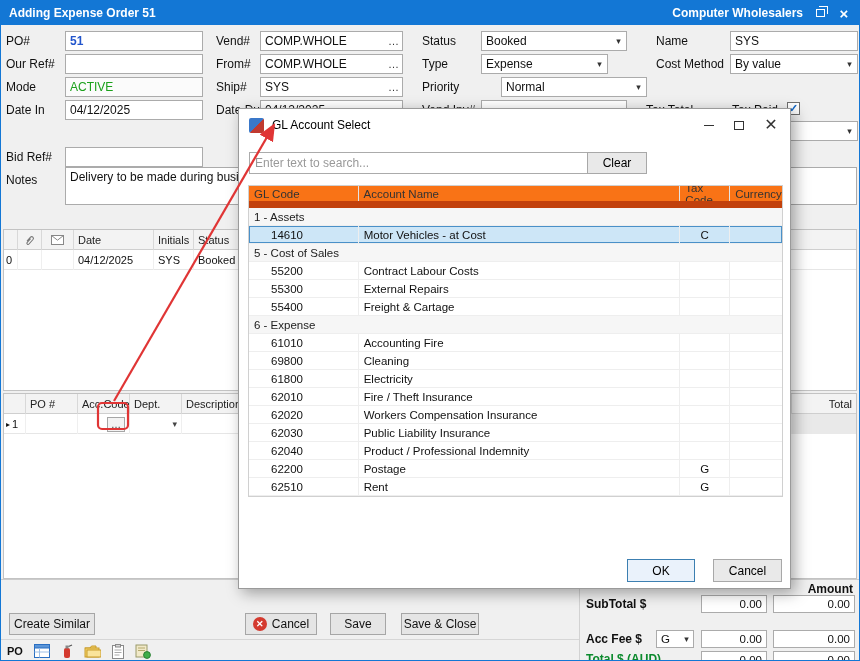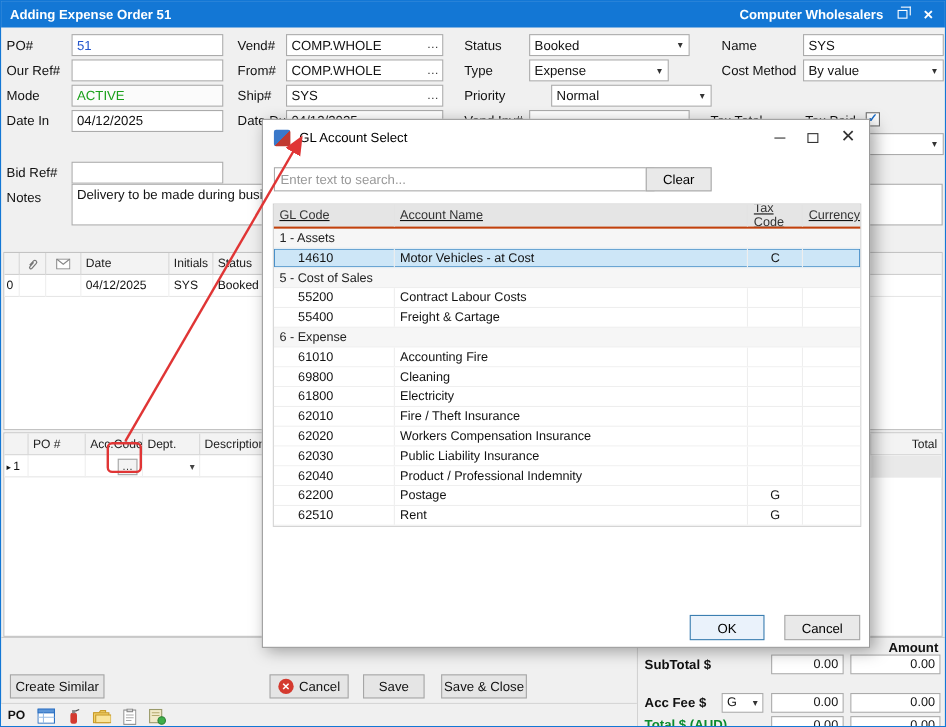--- a/index.html
+++ b/index.html
@@ -14,21 +14,21 @@
   .restore-box{width:9px;height:8px;border:1px solid #fff;position:relative;}
   .restore-box::before{content:"";position:absolute;left:2px;top:-4px;width:8px;height:7px;border:1px solid #fff;border-left:none;border-bottom:none;}
   .close-x{font-size:15px;font-weight:bold;line-height:1;color:#fff;}
 
   
   .lbl{position:absolute;height:20px;line-height:20px;white-space:nowrap;}
   .tb{position:absolute;height:20px;background:#fff;border:1px solid #ababab;display:flex;align-items:center;padding-left:4px;overflow:hidden;}
   .tb .val{flex:1;white-space:nowrap;overflow:hidden;line-height:18px;}
   .arr{width:15px;align-self:stretch;display:flex;align-items:center;justify-content:center;color:#333;font-size:9px;}
   .ellb{width:16px;align-self:stretch;display:flex;align-items:center;justify-content:center;color:#333;font-size:11px;letter-spacing:1px;}
-  .blue{color:#2255cc;font-weight:normal;}
+  .blue{color:#2255cc;font-weight:bold;}
   .green{color:#1ba11b;}
   .chkbox{position:absolute;width:13px;height:13px;background:#fff;border:1px solid #6f6f6f;display:flex;align-items:center;justify-content:center;color:#1569c7;font-size:11px;font-weight:bold;line-height:1;}
   .notes{position:absolute;background:#fff;border:1px solid #ababab;padding:2px 4px;overflow:hidden;}
 
   
   .grid{position:absolute;background:#fff;border:1px solid #c3c3c3;overflow:hidden;}
   .ghead{display:flex;height:20px;background:#f3f3f3;border-bottom:1px solid #cfcfcf;}
   .gh{height:20px;padding:2px 4px;font-size:11px;color:#222;border-right:1px solid #d8d8d8;overflow:hidden;white-space:nowrap;display:flex;align-items:center;}
   .gh.fill{flex:1;border-right:none;}
   .grow{display:flex;height:20px;border-bottom:1px solid #e6e6e6;background:#fff;}
@@ -43,21 +43,21 @@
   .mtitle{position:absolute;left:0;top:0;right:0;height:32px;display:flex;align-items:center;padding-left:10px;font-size:12px;color:#000;}
   .micon{width:15px;height:15px;margin-right:8px;border-radius:2px;background:linear-gradient(135deg,#3a78c9 52%,#c03a30 52%);}
   .mbtn{position:absolute;top:1px;width:30px;height:30px;display:flex;align-items:center;justify-content:center;color:#333;cursor:pointer;}
   .min-line{width:10px;border-top:1px solid #333;}
   .max-box{width:10px;height:9px;border:1px solid #333;}
   .mclose{font-size:16px;line-height:1;}
   .msearch{position:absolute;left:10px;top:43px;width:346px;height:22px;border:1px solid #ababab;padding:0 5px;font-size:12px;font-family:inherit;color:#111;}
   .msearch::placeholder{color:#999;}
   .mclear{position:absolute;left:348px;top:43px;width:60px;height:22px;background:#e9e9e9;border:1px solid #a8a8a8;font-size:12px;font-family:inherit;cursor:pointer;}
   .gltable{position:absolute;left:9px;top:76px;width:535px;border:1px solid #d0d0d0;}
-  .glhead{display:flex;height:22px;border-bottom:2px solid #c2410c;background:#e5e5e5;text-decoration:underline;}
+  .glhead{display:flex;height:22px;border-bottom:7px solid #c2410c;background:#f97316;}
   .glh{padding:3px 5px;font-size:11.5px;color:#333;border-right:1px solid #e3e3e3;display:flex;align-items:center;overflow:hidden;}
   .gl-row{display:flex;height:18px;border-bottom:1px solid #eeeeee;font-size:11.5px;background:#fff;}
   .gl-group{background:#f6f6f6;padding-left:5px;align-items:center;display:flex;color:#222;}
   .gl-data .c{padding:1px 5px;border-right:1px solid #eeeeee;display:flex;align-items:center;overflow:hidden;white-space:nowrap;}
   .c.code{width:110px;}
   .gl-data .c.code{padding-left:22px;}
   .c.name{width:323px;}
   .c.tax{width:50px;justify-content:center;}
   .c.cur{width:52px;border-right:none;}
   .gl-data.selected{background:#cde6f7;box-shadow:inset 0 0 0 1px #4a90c8;}
@@ -353,20 +353,26 @@
             <div class="c cur"></div>
           </div>
           <div class="gl-row gl-group">5 - Cost of Sales</div>
           <div class="gl-row gl-data">
             <div class="c code">55200</div>
             <div class="c name">Contract Labour Costs</div>
             <div class="c tax"></div>
             <div class="c cur"></div>
           </div>
           <div class="gl-row gl-data">
+            <div class="c code">55300</div>
+            <div class="c name">External Repairs</div>
+            <div class="c tax"></div>
+            <div class="c cur"></div>
+          </div>
+          <div class="gl-row gl-data">
             <div class="c code">55400</div>
             <div class="c name">Freight &amp; Cartage</div>
             <div class="c tax"></div>
             <div class="c cur"></div>
           </div>
           <div class="gl-row gl-group">6 - Expense</div>
           <div class="gl-row gl-data">
             <div class="c code">61010</div>
             <div class="c name">Accounting Fire</div>
             <div class="c tax"></div>

